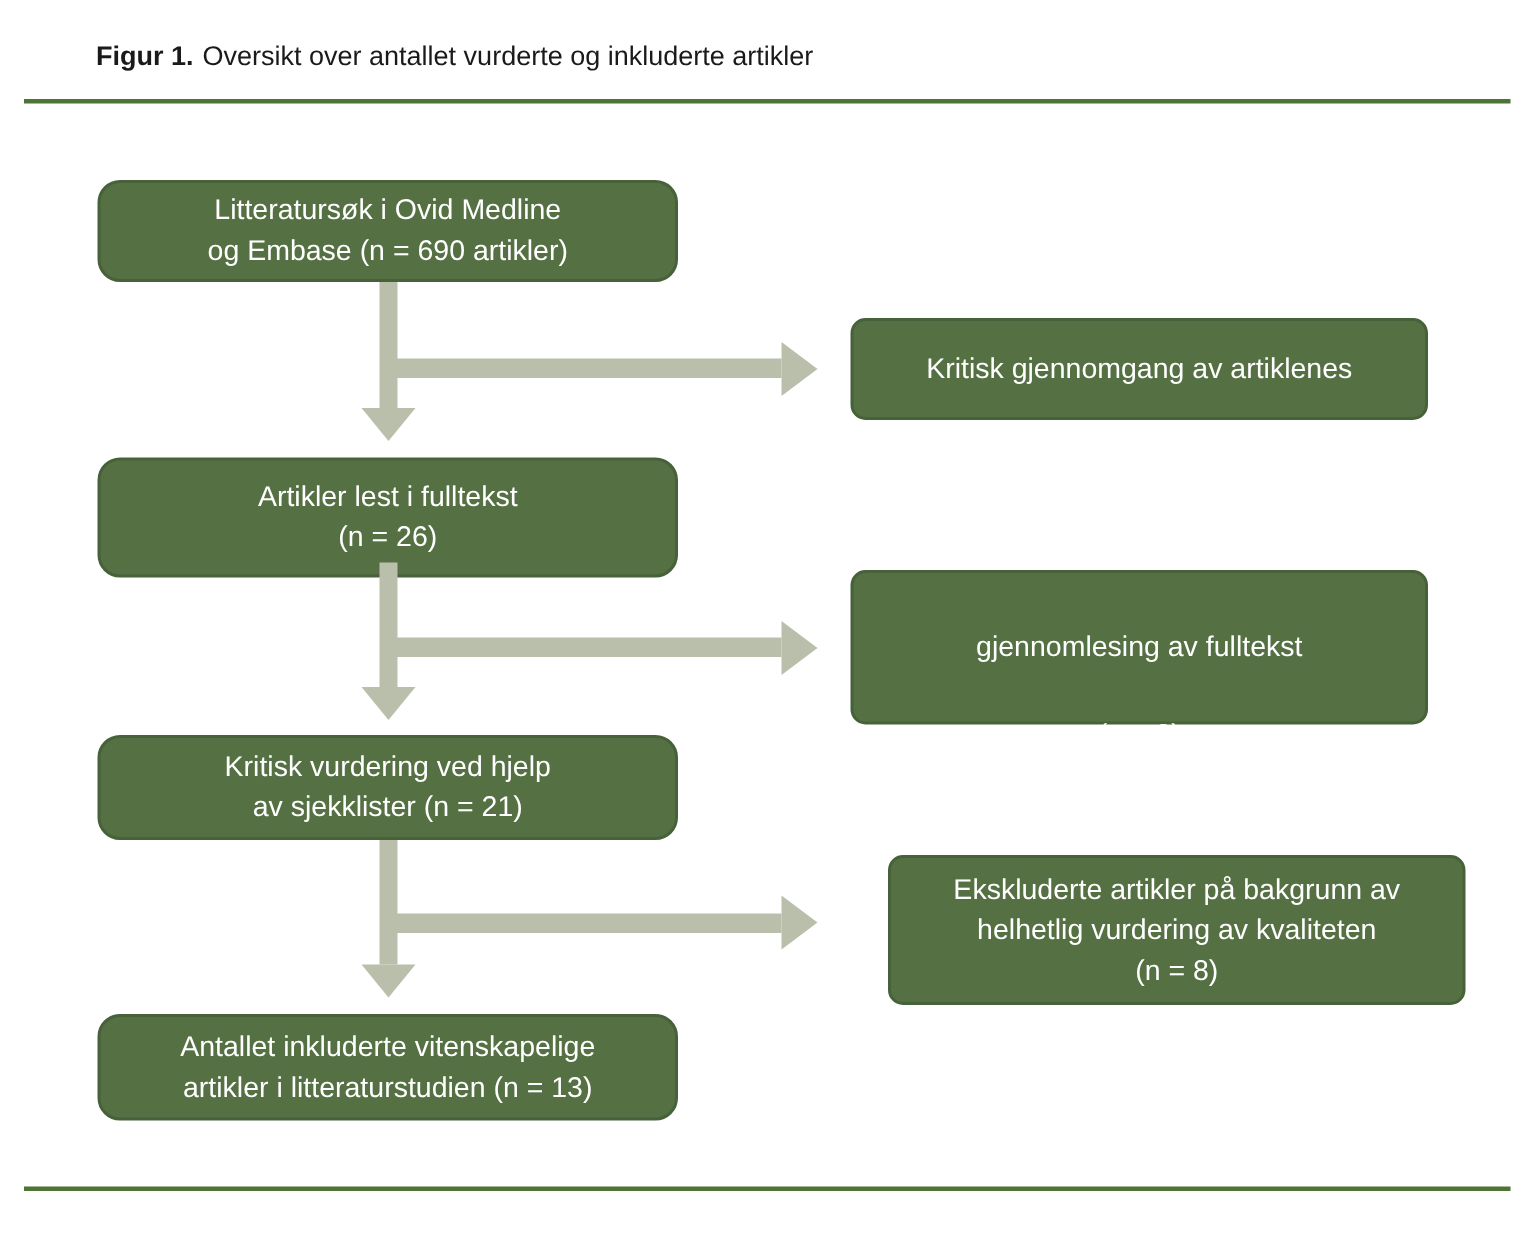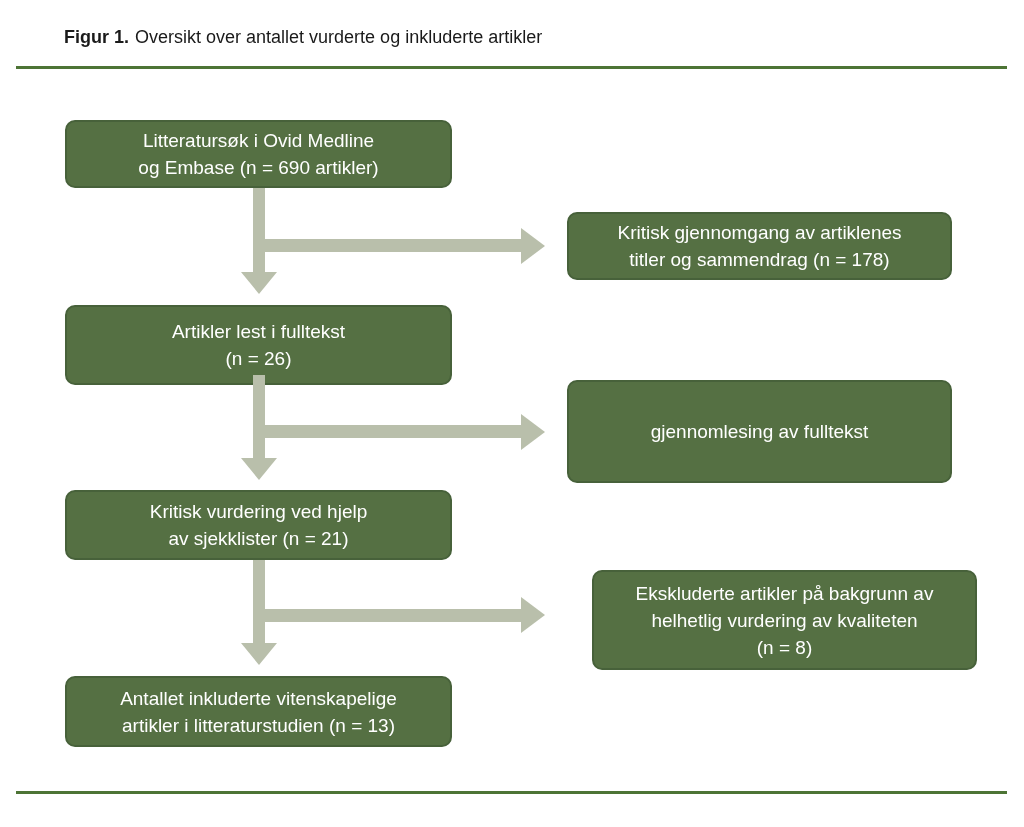--- a/index.html
+++ b/index.html
@@ -36,21 +36,21 @@
     position:absolute;
     background:var(--box-fill);
     border:2px solid var(--box-border);
     border-radius:10px;
     color:var(--box-text);
     display:flex;flex-direction:column;
     align-items:center;justify-content:center;
     text-align:center;
     font-size:19px;line-height:27px;
   }
-  .col-main{left:65px;width:387px;}
+  .col-main{left:65px;width:387px;border-radius:15px;}
   .col-side{left:567px;width:385px;align-items:center;}
   .main-0{top:120px;height:68px;}
   .main-1{top:305px;height:80px;}
   .main-2{top:490px;height:70px;}
   .main-3{top:676px;height:71px;}
   .side-0{top:212px;height:68px;}
   .side-1{top:380px;height:103px;gap:32px;}
   .side-2{top:570px;height:100px;margin-left:25px;}
   .v-stem{position:absolute;left:253px;width:12px;background:var(--arrow);}
   .v-head{position:absolute;left:241px;width:0;height:0;
@@ -93,21 +93,20 @@
     <div>av sjekklister (n = 21)</div>
   </div>
 
   <div class="node col-main main-3">
     <div>Antallet inkluderte vitenskapelige</div>
     <div>artikler i litteraturstudien (n = 13)</div>
   </div>
 
   <div class="node col-side side-0">
     <div>Kritisk gjennomgang av artiklenes</div>
-    <div>titler og sammendrag (n = 178)</div>
   </div>
 
   <div class="node col-side side-1">
     <div>Irrelevante artikler etter</div>
     <div>gjennomlesing av fulltekst</div>
     <div>(n = 3)</div>
   </div>
 
   <div class="node col-side side-2">
     <div>Ekskluderte artikler på bakgrunn av</div>

